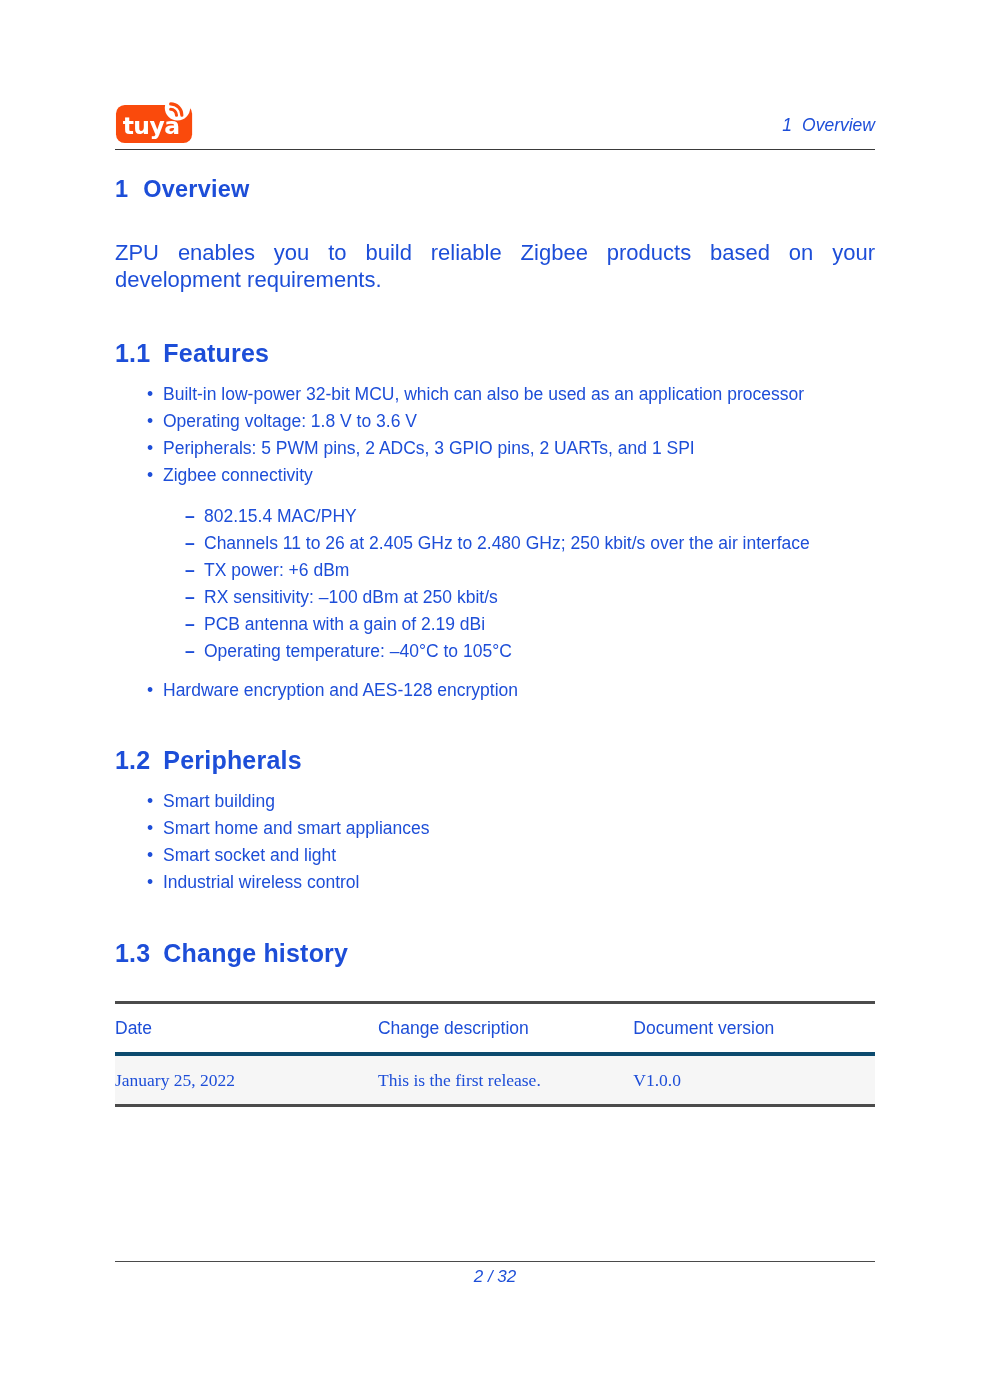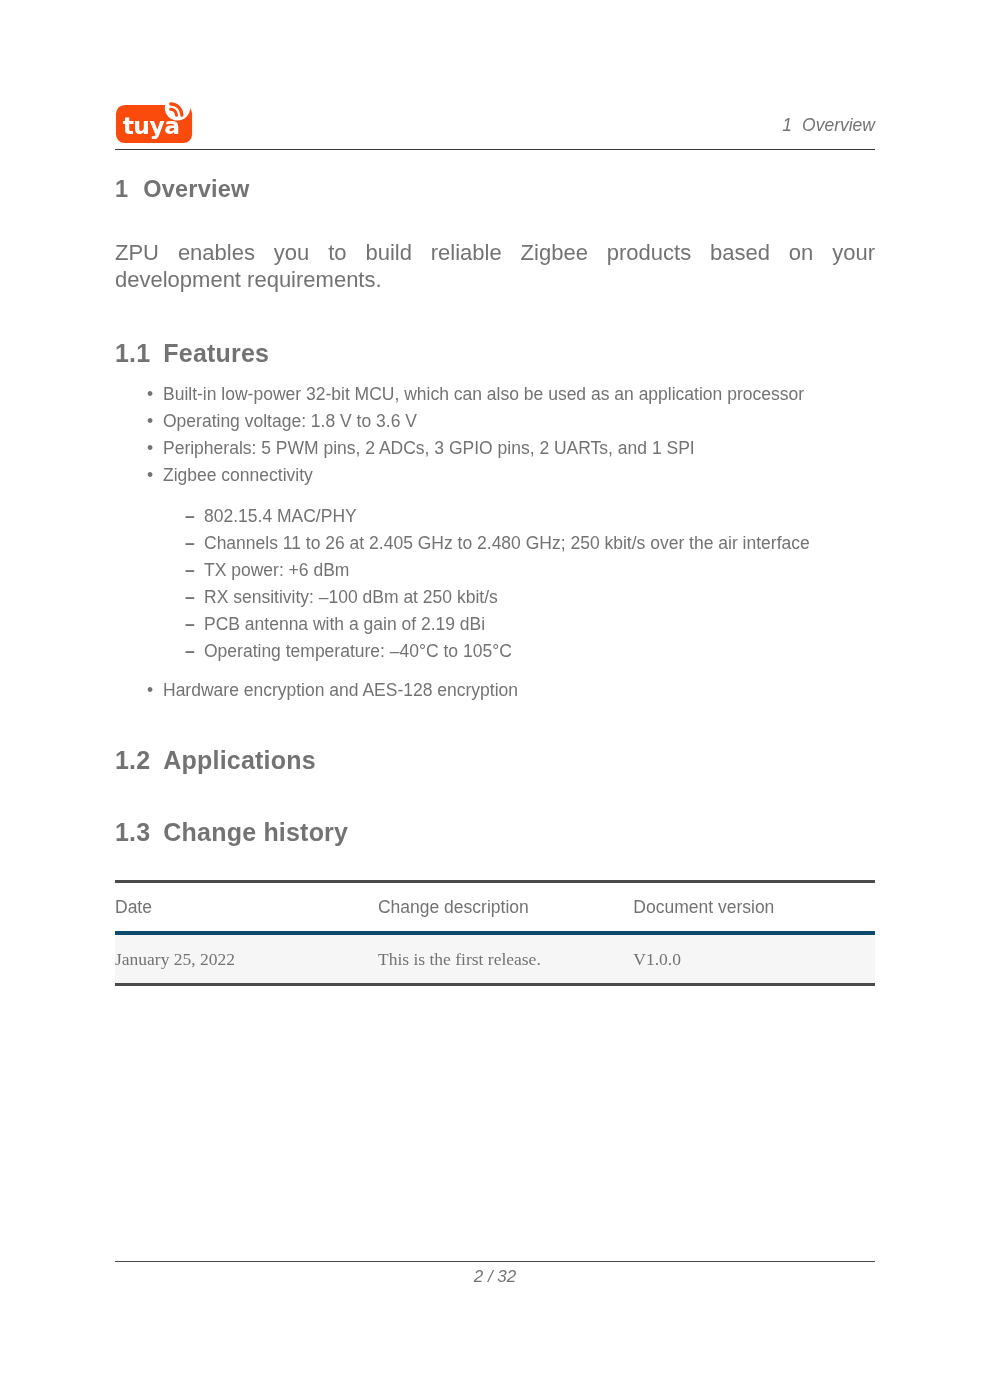--- a/index.html
+++ b/index.html
@@ -5,21 +5,21 @@
   * { margin: 0; padding: 0; box-sizing: border-box; }
   html, body { background: #ffffff; }
   .page {
     position: relative;
     width: 990px;
     height: 1400px;
     margin: 0 auto;
     background: #ffffff;
     overflow: hidden;
     font-family: "Liberation Sans", "DejaVu Sans", sans-serif;
-    color: #737373;
+    color: #1d4ed8;
   }
   .content { padding: 0 115px; }
 
   
   .top-header {
     display: flex;
     justify-content: space-between;
     align-items: flex-end;
     padding-top: 99px;
   }
@@ -174,23 +174,29 @@
           <li>TX power: +6 dBm</li>
           <li>RX sensitivity: –100 dBm at 250 kbit/s</li>
           <li>PCB antenna with a gain of 2.19 dBi</li>
           <li>Operating temperature: –40°C to 105°C</li>
         </ul>
       </li>
       <li class="spaced">Hardware encryption and AES-128 encryption</li>
     </ul>
 
     <h2 class="subsec" id="applications-heading">
-      <span class="num">1.2</span><span>Applications</span>
+      <span class="num">1.2</span><span>Peripherals</span>
     </h2>
 
+    <ul class="bullets">
+      <li>Smart building</li>
+      <li>Smart home and smart appliances</li>
+      <li>Smart socket and light</li>
+      <li>Industrial wireless control</li>
+    </ul>
 
     <h2 class="subsec" id="change-history-heading">
       <span class="num">1.3</span><span>Change history</span>
     </h2>
 
     <table class="history">
       <colgroup>
         <col style="width:34.6%">
         <col style="width:33.6%">
         <col style="width:31.8%">

